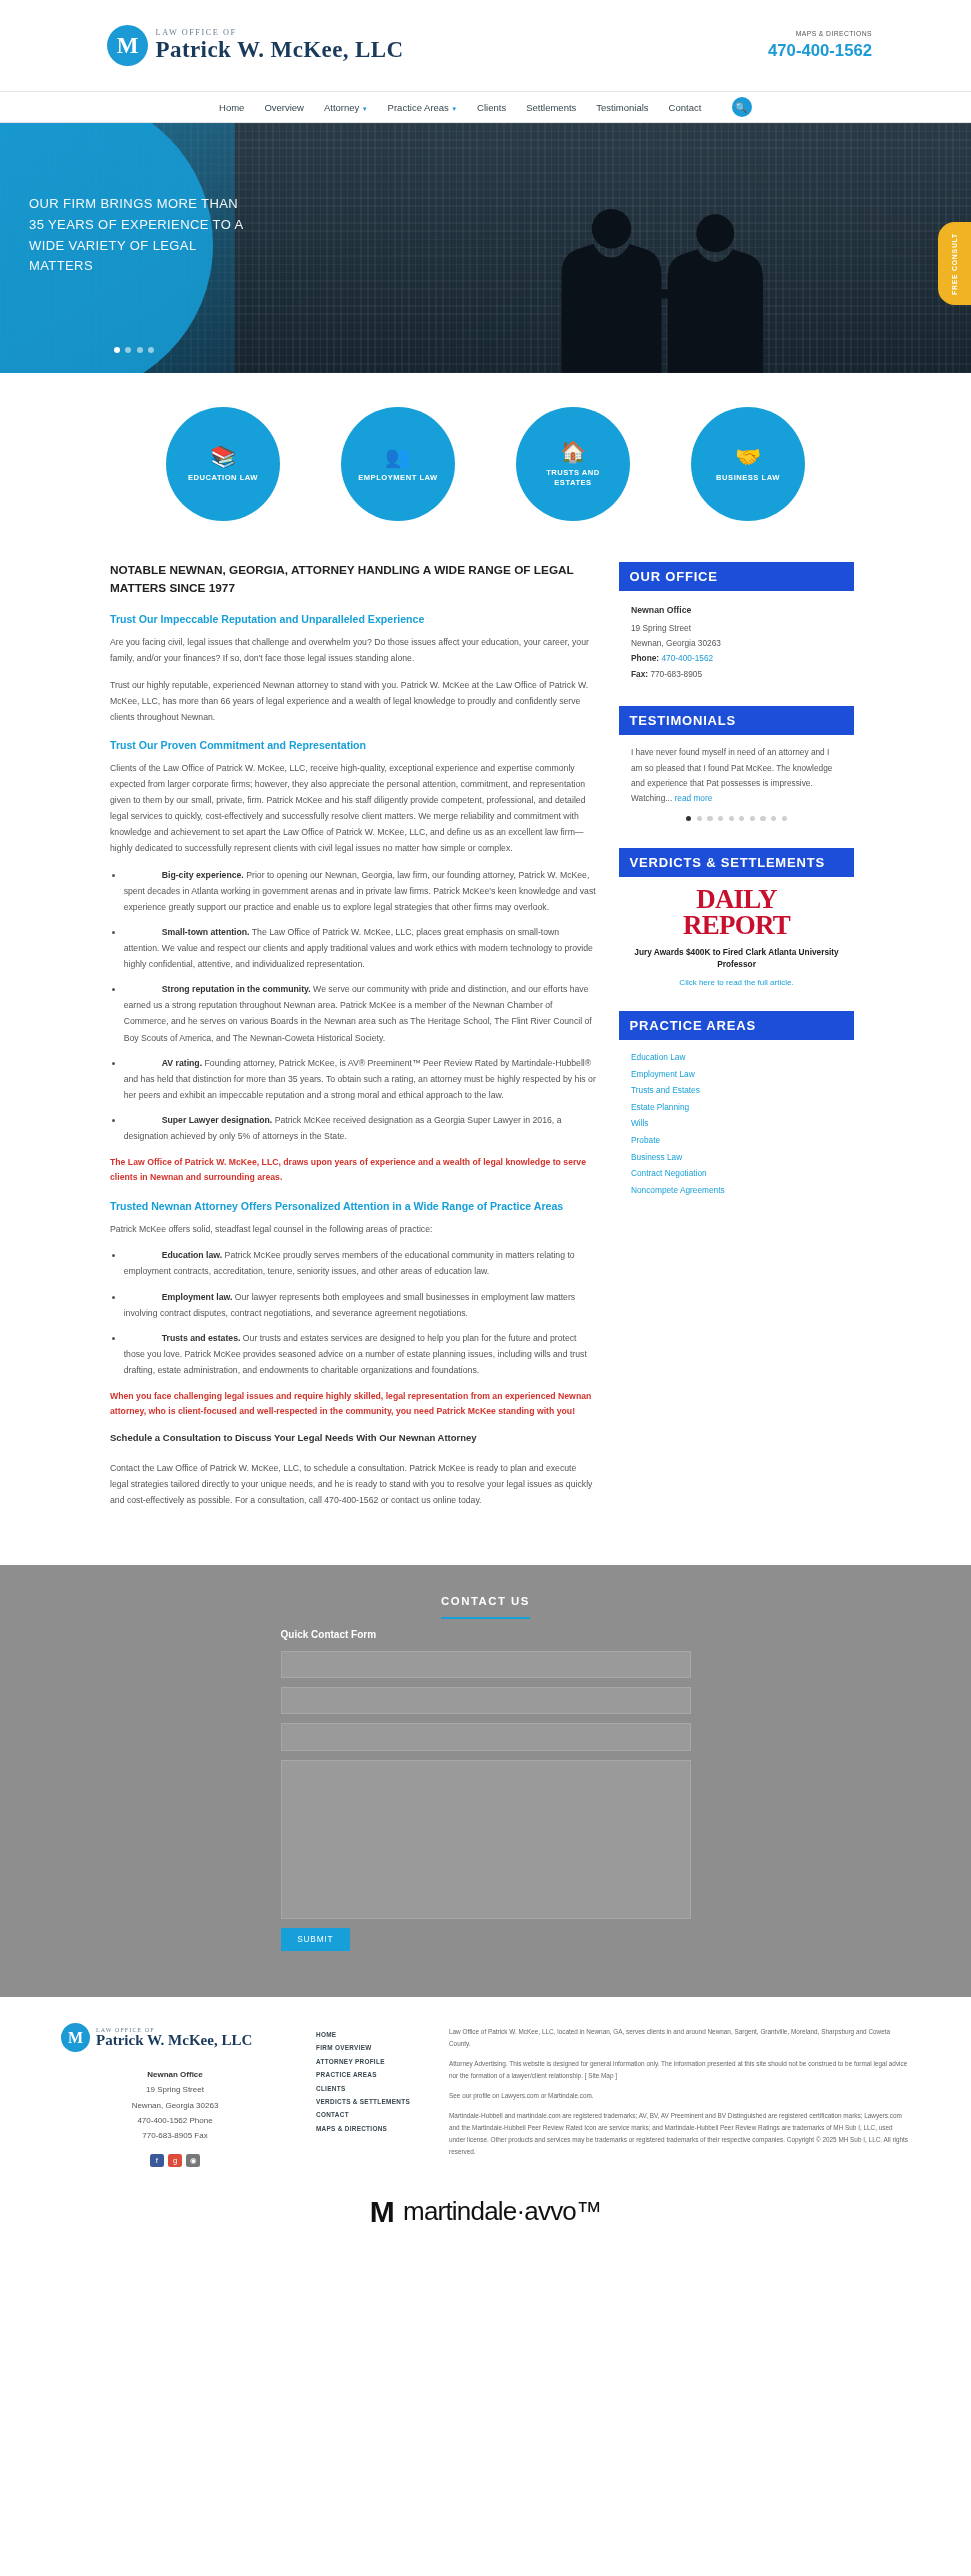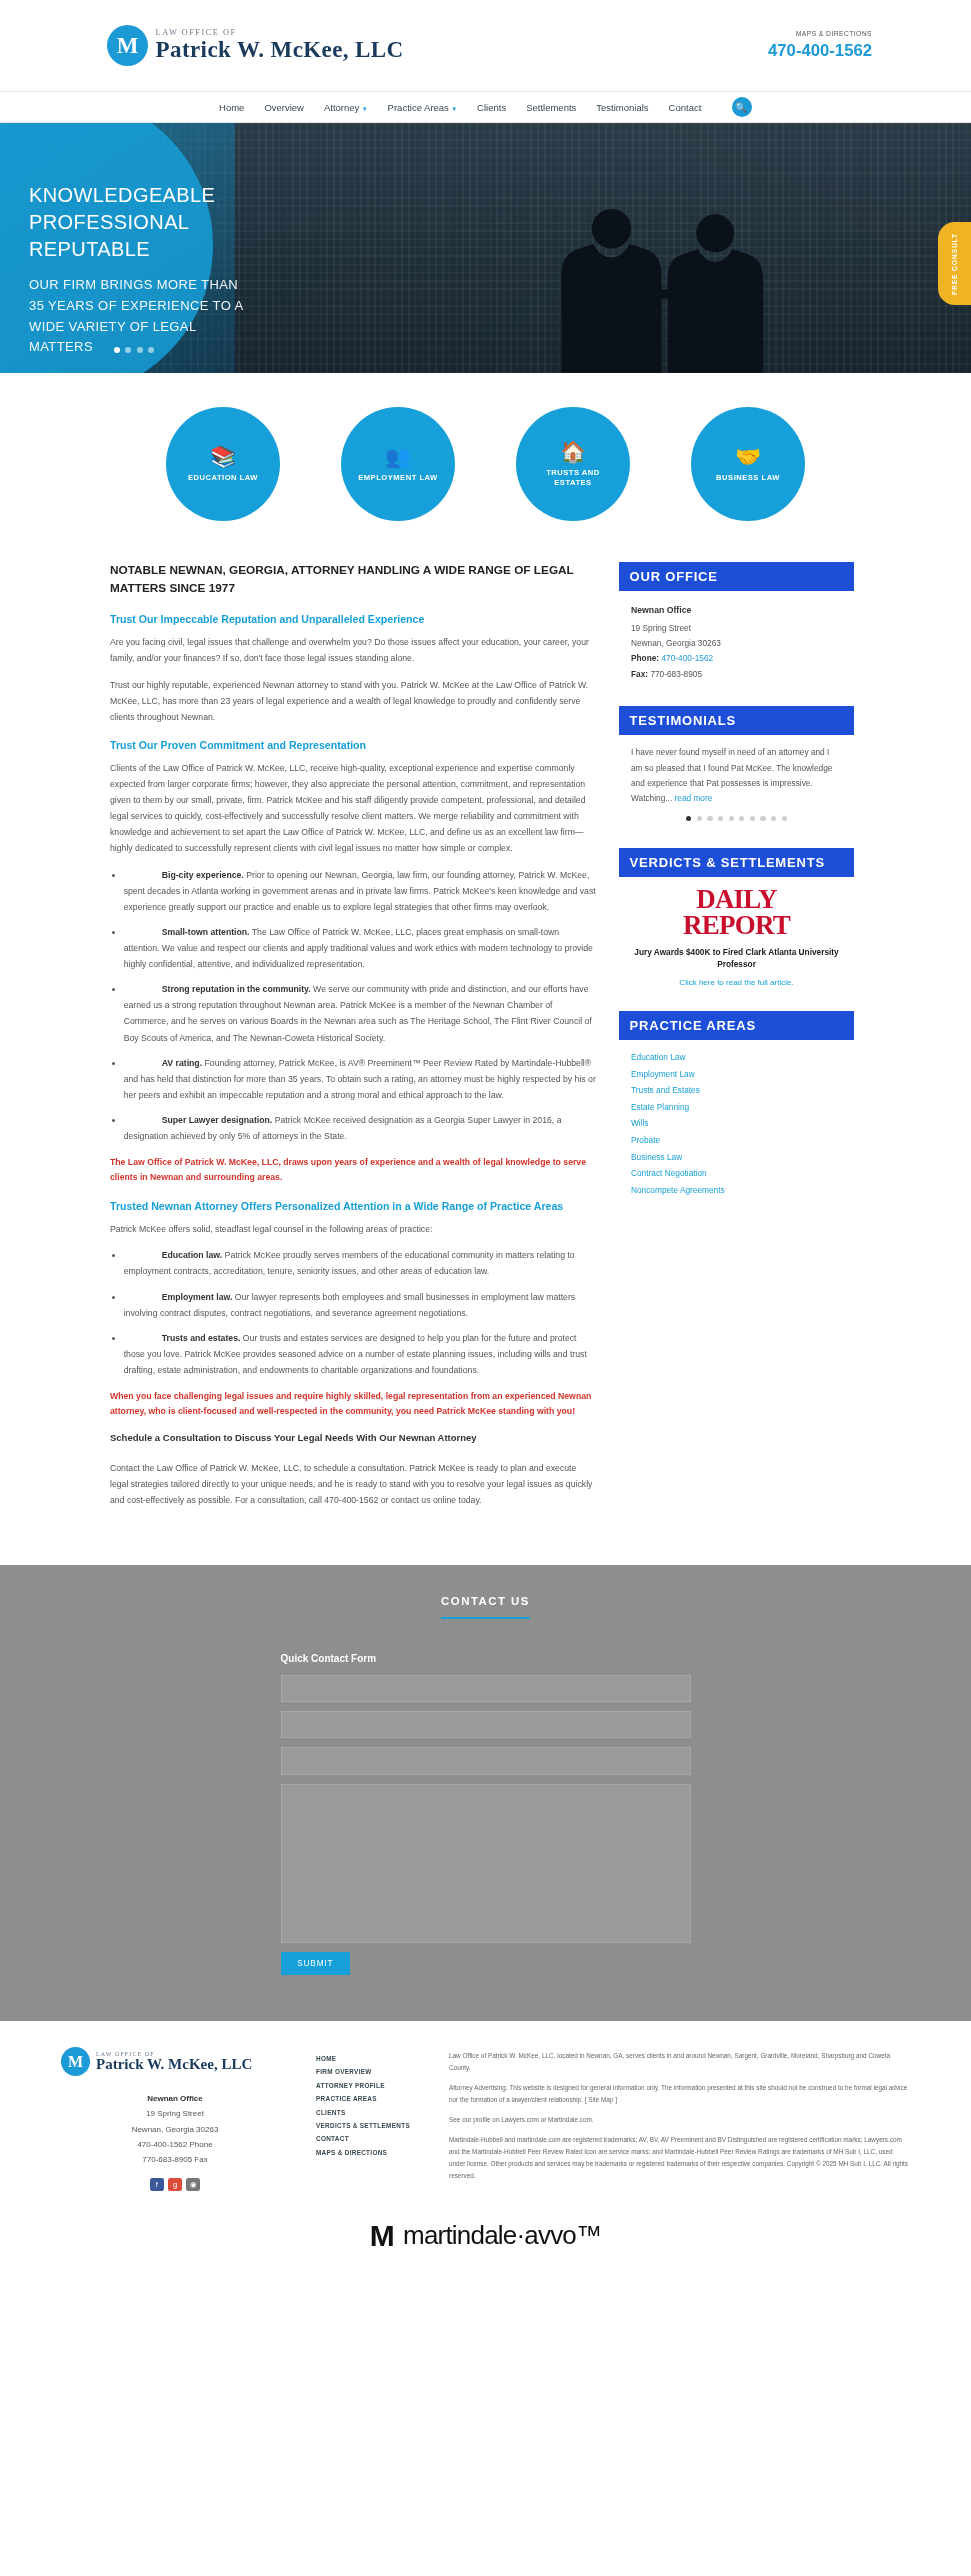--- a/index.html
+++ b/index.html
@@ -180,21 +180,21 @@
 
   
   .contact {
     background: #8e8e8e; padding: 30px 0 46px; text-align: center;
   }
   .contact h2 {
     color: #fff; font-size: 11.4px; letter-spacing: 1.5px; font-weight: bold;
     padding-bottom: 10.6px; display: inline-block;
     border-bottom: 2.3px solid #169fd8;
   }
-  .qcf { width: 410px; margin: 34px auto 0; text-align: left; }
+  .qcf { width: 410px; margin: 10px auto 0; text-align: left; }
   .qcf-title { color: #fff; font-size: 10px; font-weight: bold; margin-bottom: 10.6px; }
   .qcf input, .qcf textarea {
     width: 100%; background: #9a9a9a; border: 0.8px solid #a8a8a8;
     padding: 7.6px 9px; font-size: 8.7px; color: #fff; font-family: "Liberation Sans", sans-serif;
     margin-bottom: 9px; display: block;
   }
   .qcf textarea { height: 159px; resize: none; }
   .submit-btn {
     background: #169fd8; color: #fff; border: 0; padding: 6.8px 16.7px;
     font-size: 8.3px; letter-spacing: 0.8px; cursor: pointer;
@@ -268,23 +268,20 @@
     <path fill="#0b1118" d="M60 250 V120 q0-28 24-34 l18-6 q10 18 24 18 t24-18 l18 6 q24 6 24 34 V250 Z"></path>
     <circle fill="#0b1118" cx="126" cy="60" r="26"></circle>
     <path fill="#0b1118" d="M200 250 V125 q0-26 22-32 l18-6 q10 17 23 17 t23-17 l18 6 q22 6 22 32 V250 Z"></path>
     <circle fill="#0b1118" cx="263" cy="66" r="25"></circle>
     <rect fill="#0b1118" x="286" y="155" width="36" height="54" rx="3"></rect>
     <path fill="#0b1118" d="M150 140 h70 v12 h-70 z"></path>
   </svg>
   <div class="hero-left-panel"></div>
   <div class="hero-blue-circle"></div>
   <div class="hero-text">
-    <h1><span>KNOWLEDGEABLE</span><br>
-        <span>PROFESSIONAL</span><br>
-        <span>REPUTABLE</span></h1>
     <div class="hero-sub">OUR FIRM BRINGS MORE THAN 35 YEARS OF EXPERIENCE TO A WIDE VARIETY OF LEGAL MATTERS</div>
   </div>
   <div class="hero-dots">
     <i class="on"></i>
     <i></i>
     <i></i>
     <i></i>
   </div>
   <div class="hero-tab">
     <span>FREE CONSULT</span>
@@ -310,21 +307,21 @@
   </div>
 </div>
 
 <div class="content">
 
   <div class="main-col">
     <h2 class="page-title">NOTABLE NEWNAN, GEORGIA, ATTORNEY HANDLING A WIDE RANGE OF LEGAL MATTERS SINCE 1977</h2>
 
     <h3 class="blue">Trust Our Impeccable Reputation and Unparalleled Experience</h3>
     <p>Are you facing civil, legal issues that challenge and overwhelm you? Do those issues affect your education, your career, your family, and/or your finances? If so, don't face those legal issues standing alone.</p>
-    <p>Trust our highly reputable, experienced Newnan attorney to stand with you. Patrick W. McKee at the Law Office of Patrick W. McKee, LLC, has more than 23 years of legal experience and a wealth of legal knowledge to proudly and confidently serve clients throughout Newnan.</p>
+    <p>Trust our highly reputable, experienced Newnan attorney to stand with you. Patrick W. McKee at the Law Office of Patrick W. McKee, LLC, has more than 66 years of legal experience and a wealth of legal knowledge to proudly and confidently serve clients throughout Newnan.</p>
 
     <h3 class="blue">Trust Our Proven Commitment and Representation</h3>
     <p>Clients of the Law Office of Patrick W. McKee, LLC, receive high-quality, exceptional experience and expertise commonly expected from larger corporate firms; however, they also appreciate the personal attention, commitment, and representation given to them by our small, private, firm. Patrick McKee and his staff diligently provide competent, professional, and detailed legal services to quickly, cost-effectively and successfully resolve client matters. We merge reliability and commitment with knowledge and achievement to set apart the Law Office of Patrick W. McKee, LLC, and define us as an excellent law firm—highly dedicated to successfully represent clients with civil legal issues no matter how simple or complex.</p>
 
     <ul>
       <li><b>Big-city experience.</b><span> Prior to opening our Newnan, Georgia, law firm, our founding attorney, Patrick W. McKee, spent decades in Atlanta working in government arenas and in private law firms. Patrick McKee's keen knowledge and vast experience greatly support our practice and enable us to explore legal strategies that other firms may overlook.</span></li>
       <li><b>Small-town attention.</b><span> The Law Office of Patrick W. McKee, LLC, places great emphasis on small-town attention. We value and respect our clients and apply traditional values and work ethics with modern technology to provide highly confidential, attentive, and individualized representation.</span></li>
       <li><b>Strong reputation in the community.</b><span> We serve our community with pride and distinction, and our efforts have earned us a strong reputation throughout Newnan area. Patrick McKee is a member of the Newnan Chamber of Commerce, and he serves on various Boards in the Newnan area such as The Heritage School, The Flint River Council of Boy Scouts of America, and The Newnan-Coweta Historical Society.</span></li>
       <li><b>AV rating.</b><span> Founding attorney, Patrick McKee, is AV® Preeminent™ Peer Review Rated by Martindale-Hubbell® and has held that distinction for more than 35 years. To obtain such a rating, an attorney must be highly respected by his or her peers and exhibit an impeccable reputation and a strong moral and ethical approach to the law.</span></li>
       <li><b>Super Lawyer designation.</b><span> Patrick McKee received designation as a Georgia Super Lawyer in 2016, a designation achieved by only 5% of attorneys in the State.</span></li>

